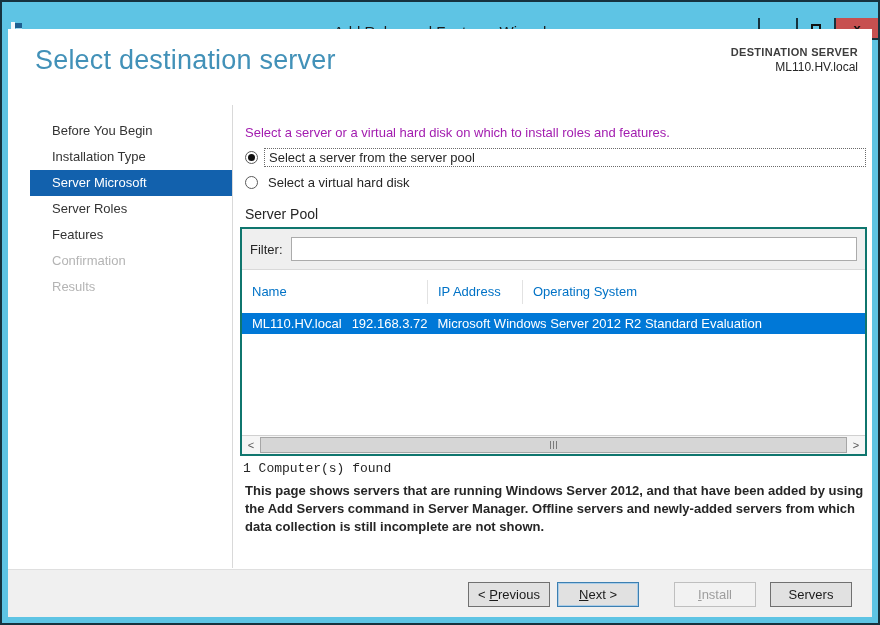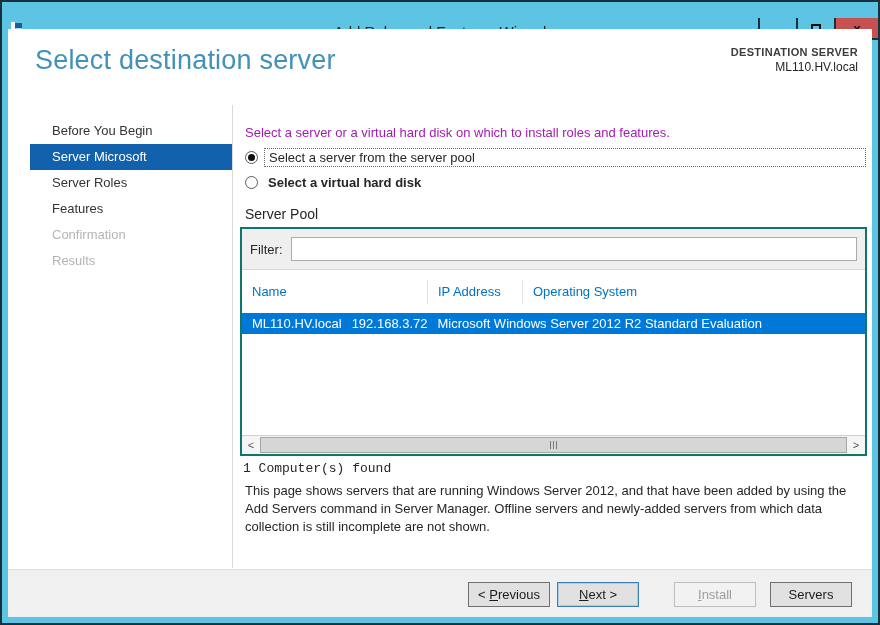--- a/index.html
+++ b/index.html
@@ -51,21 +51,21 @@
     padding-left:22px; color:#333; cursor:pointer;
   }
   .nav-item.selected{ background:#1261AD; color:#fff; }
   .nav-item.disabled{ color:#b4b4b4; cursor:default; }
 
   
   .intro{ position:absolute; left:237px; top:96px; right:10px; color:#a21caf; }
 
   .radio-row{ position:absolute; left:237px; height:22px; display:flex; align-items:center; }
   .radio-row.r1{ top:117px; right:6px; }
-  .radio-row.r2{ top:142px; right:6px;font-weight:bold; }
+  .radio-row.r2{ top:142px; right:6px; }
   .radio-circle{
     width:13px; height:13px; border-radius:50%; border:1px solid #5a5a5a;
     background:#fff; flex:0 0 auto; position:relative; margin-right:6px;
   }
   .radio-circle.checked::after{
     content:""; position:absolute; left:2px; top:2px; width:7px; height:7px;
     border-radius:50%; background:#111;
   }
   .radio-label{ padding:1px 4px; }
   .radio-label.focused{ border:1px dotted #6a6a6a; flex:1; }
@@ -105,21 +105,21 @@
     color:#555; font-size:11px; background:#f5f5f5; cursor:pointer;
   }
   .scroll-thumb{
     flex:1; margin:1px 0; background:#d6d6d6; border:1px solid #a6a6a6;
     display:flex; align-items:center; justify-content:center; cursor:pointer;
   }
   .grip{ display:flex; gap:2px; }
   .grip span{ width:1px; height:8px; background:#7a7a7a; }
 
   .count-text{ position:absolute; left:235px; top:432px; color:#262626;font-family:Liberation Mono, monospace; }
-  .desc{ position:absolute; left:237px; top:453px; right:8px; line-height:18px; color:#262626; }
+  .desc{ position:absolute; left:237px; top:453px; right:8px; line-height:18px; color:#262626;font-weight:bold; }
 
   
   .footer{
     position:absolute; left:0; right:0; bottom:0; height:48px;
     background:#F0F0F0; border-top:1px solid #DFDFDF;
   }
   .btn{
     position:absolute; top:12px; width:82px; height:25px;
     background:#E1E1E1; border:1px solid #707070;
     font-family:"Liberation Sans", sans-serif; font-size:13px; color:#1b1b1b;
@@ -164,20 +164,21 @@
 
     <div class="dest-block">
       <div class="dest-label">DESTINATION SERVER</div>
       <div class="dest-value">ML110.HV.local</div>
     </div>
 
     <div class="side-sep"></div>
 
     <div class="nav">
       <div class="nav-item">Before You Begin</div>
+      <div class="nav-item">Installation Type</div>
       <div class="nav-item selected">Server Microsoft</div>
       <div class="nav-item">Server Roles</div>
       <div class="nav-item">Features</div>
       <div class="nav-item disabled">Confirmation</div>
       <div class="nav-item disabled">Results</div>
     </div>
 
     <div class="intro">Select a server or a virtual hard disk on which to install roles and features.</div>
 
     <div class="radio-row r1">

